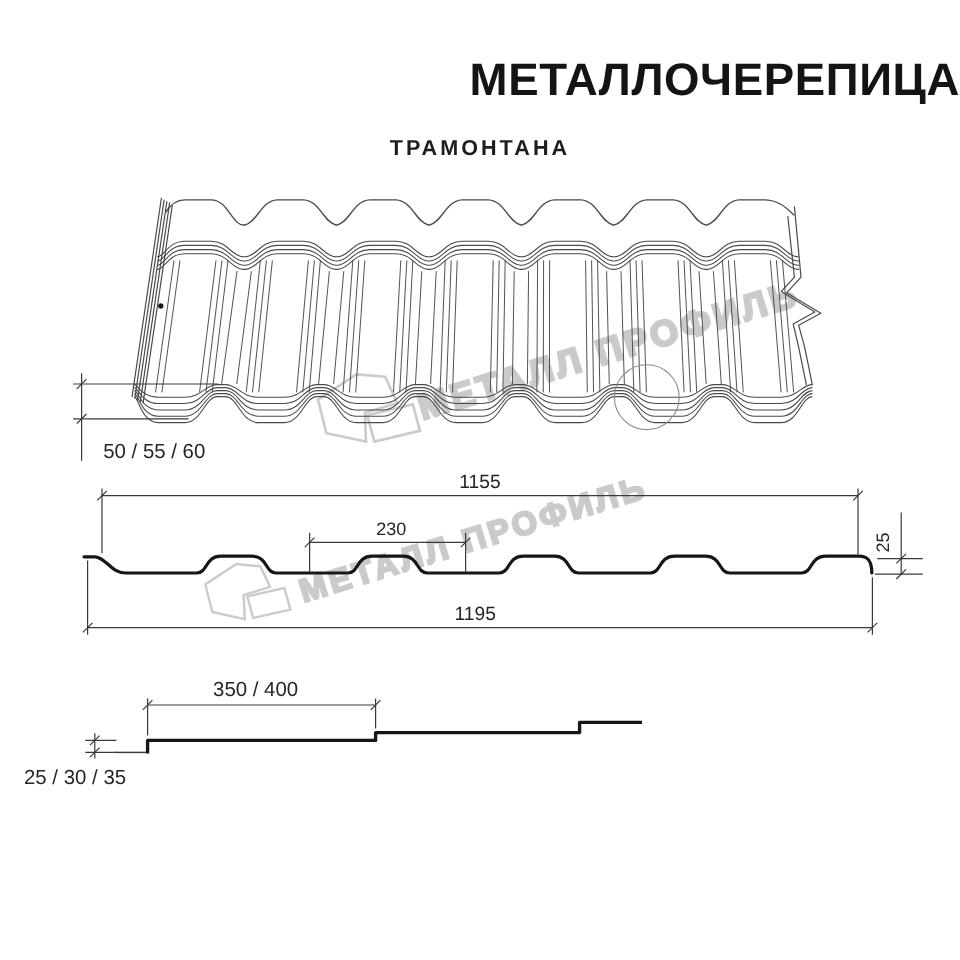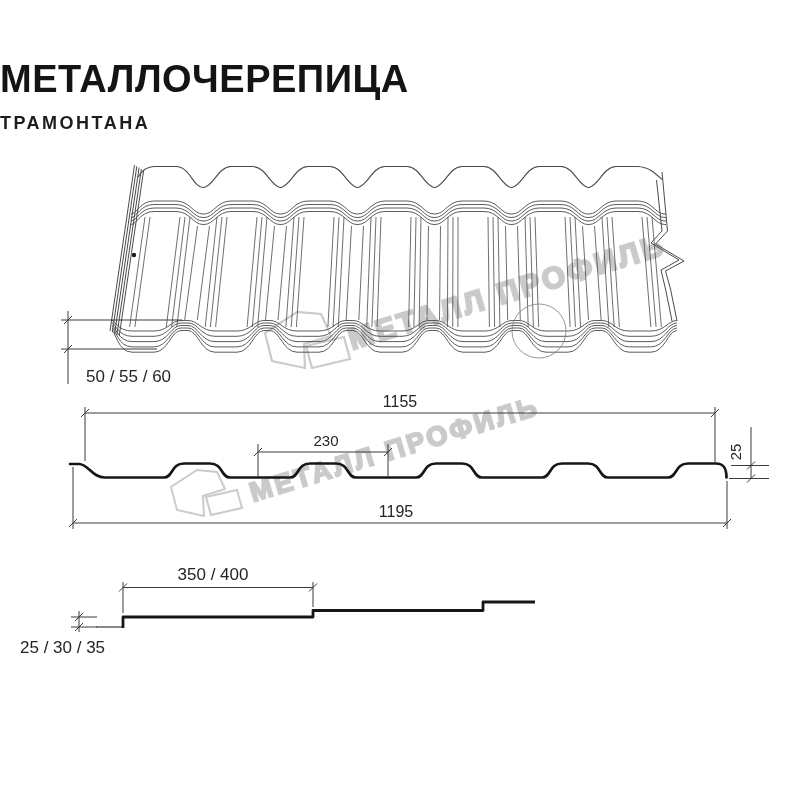--- a/index.html
+++ b/index.html
@@ -1,20 +1,20 @@
 <!DOCTYPE html>
 <html><head>
 <meta charset="utf-8">
 <style>
   html,body{margin:0;padding:0;background:#ffffff;}
   .canvas{position:relative;width:800px;height:800px;background:#fff;overflow:hidden;
           font-family:"Liberation Sans",sans-serif;color:#1b1b1b;}
-  .title{position:absolute;top:60px;left:0;width:800px;text-align:left;
+  .title{position:absolute;top:48px;left:0;width:800px;text-align:right;
          font-size:38px;font-weight:800;letter-spacing:.5px;line-height:1;color:#141414;}
-  .subtitle{position:absolute;top:113px;left:0;width:800px;text-align:left;
+  .subtitle{position:absolute;top:113px;left:0;width:800px;text-align:center;
             font-size:18px;font-weight:600;letter-spacing:2.5px;color:#1d1d1d;}
   svg{position:absolute;left:0;top:0;}
   svg text{font-family:"Liberation Sans",sans-serif;fill:#252525;}
   .dimtxt{font-size:16px;}
   .dimtxt-sm{font-size:15px;}
   .dimtxt-lg{font-size:17px;}
   .wm{font-weight:bold;fill:#c9c9c9;letter-spacing:3px;}
 </style>
 </head>
 <body>

